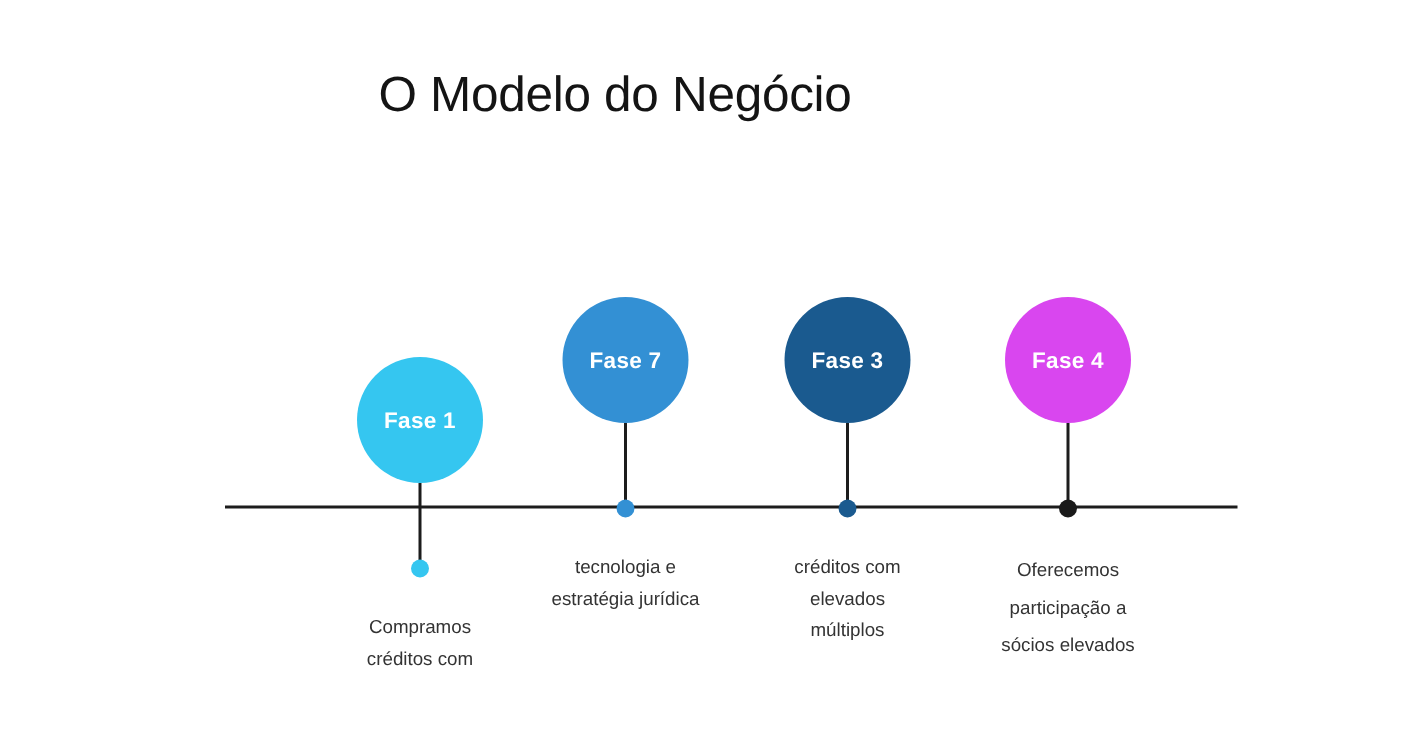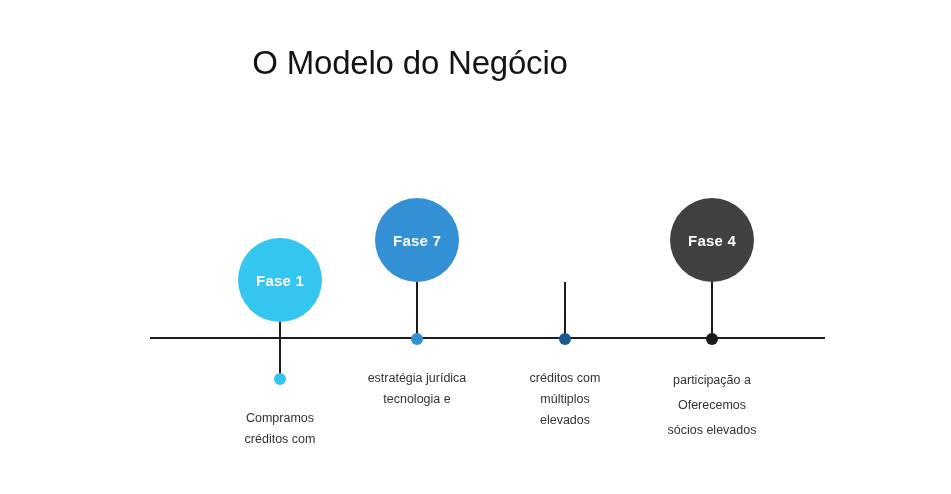--- a/index.html
+++ b/index.html
@@ -135,41 +135,44 @@
     </div>
   </div>
 
   <div class="phase" style="left:417px;">
     <div class="bubble" style="background:#3390d4;">
       <span class="bubble-label">Fase 7</span>
     </div>
     <div class="stem"></div>
     <div class="dot" style="background:#3390d4;"></div>
     <div class="caption">
+      <span>tecnologia e</span>
       <span>estratégia jurídica</span>
-      <span>tecnologia e</span>
     </div>
   </div>
 
   <div class="phase" style="left:565px;">
+    <div class="bubble" style="background:#1a5a8f;">
+      <span class="bubble-label">Fase 3</span>
+    </div>
     <div class="stem"></div>
     <div class="dot" style="background:#1a5a8f;"></div>
     <div class="caption">
       <span>créditos com</span>
+      <span>elevados</span>
       <span>múltiplos</span>
-      <span>elevados</span>
     </div>
   </div>
 
   <div class="phase" style="left:712px;">
-    <div class="bubble" style="background:#404040;">
+    <div class="bubble" style="background:#d946ef;">
       <span class="bubble-label">Fase 4</span>
     </div>
     <div class="stem"></div>
     <div class="dot" style="background:#1a1a1a;"></div>
     <div class="caption wide-leading">
+      <span>Oferecemos</span>
       <span>participação a</span>
-      <span>Oferecemos</span>
       <span>sócios elevados</span>
     </div>
   </div>
 
 </div>
 
 </body></html>

